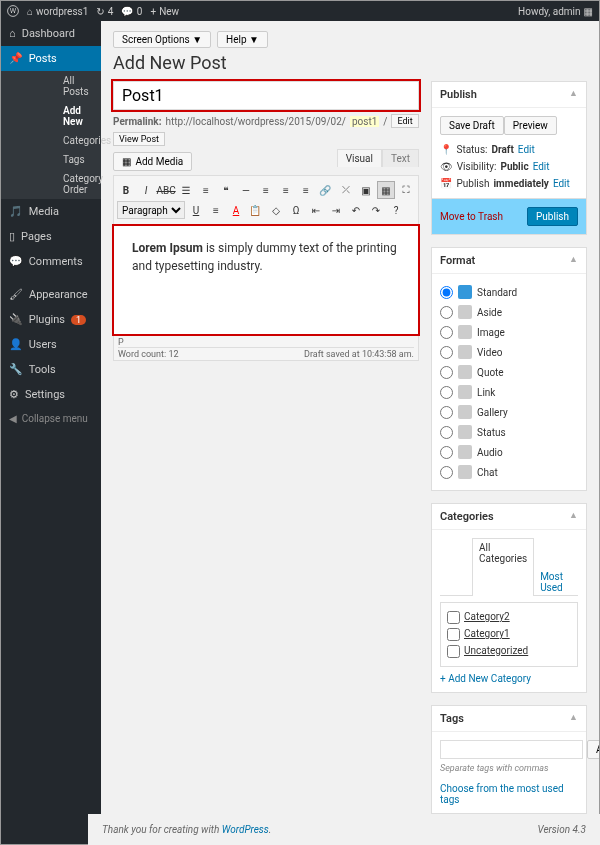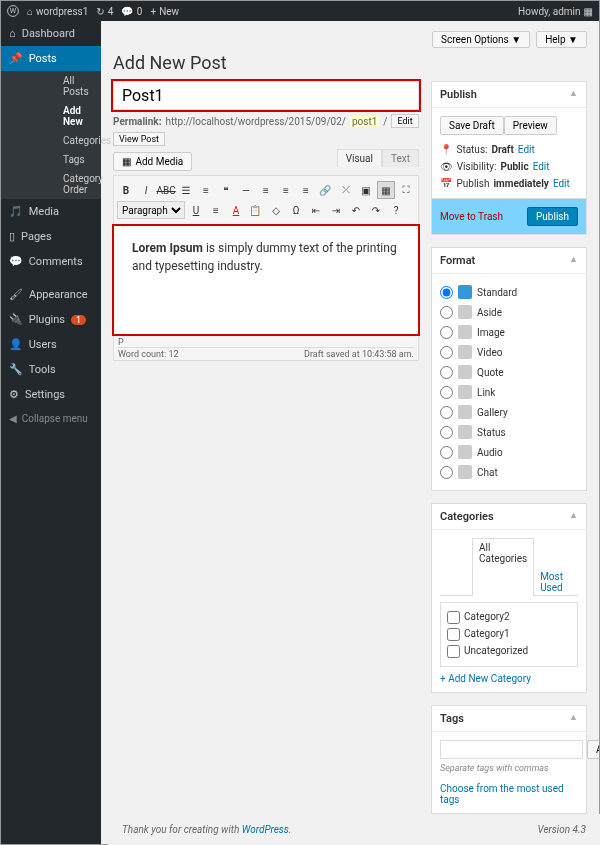--- a/index.html
+++ b/index.html
@@ -13,21 +13,21 @@
 .sidebar .menu-item { padding:6px 8px; display:flex; align-items:center; gap:6px; cursor:pointer; color:#ccc; }
 .sidebar .menu-item.current { background:#0073aa; color:#fff; position:relative; }
 .sidebar .menu-item.current::after { content:''; position:absolute; right:-6px; top:50%; transform:translateY(-50%); border:6px solid transparent; border-right-color:#f1f1f1; }
 .sidebar .submenu { background:#32373c; }
 .sidebar .submenu .sub { padding:4px 8px 4px 14px; cursor:pointer; color:#ccc; font-size:10px;margin-left:48px; }
 .sidebar .submenu .sub.current { color:#fff; font-weight:600; }
 .sidebar .badge { background:#d54e21; color:#fff; border-radius:8px; padding:0 5px; font-size:9px; }
 .sidebar .collapse { padding:6px 8px; color:#888; cursor:pointer; font-size:10px; display:flex; gap:5px; }
 .icon { width:12px; height:12px; display:inline-flex; align-items:center; justify-content:center; }
 .main { flex:1; padding:10px 12px; overflow-y:auto; }
-.top-actions { display:flex; justify-content:flex-end; gap:6px; margin-bottom:4px; }
+.top-actions { display:flex; gap:6px; margin-bottom:4px; }
 .top-btn { background:#f7f7f7; border:1px solid #ccc; padding:2px 8px; font-size:10px; cursor:pointer; border-radius:2px; }
 h1.page-title { font-size:18px; font-weight:400; margin-bottom:8px; }
 .columns { display:flex; gap:12px; }
 .col-left { flex:1; min-width:0; }
 .col-right { width:156px; }
 .title-input { width:100%; padding:4px 8px; font-size:16px; border:1px solid #ddd; background:#fff; outline:2px solid #c00; }
 .permalink { font-size:10px; color:#666; margin:4px 0 6px; display:flex; align-items:center; gap:4px; flex-wrap:wrap; }
 .permalink .slug { background:#ffffcc; padding:0 2px; }
 .permalink button { font-size:9px; padding:1px 5px; border:1px solid #ccc; background:#f7f7f7; cursor:pointer; }
 .media-btn { border:1px solid #ccc; background:#f7f7f7; padding:3px 8px; font-size:10px; cursor:pointer; border-radius:2px; display:inline-flex; gap:4px; }
@@ -56,26 +56,26 @@
 .trash { color:#a00; cursor:pointer; }
 .format-list label { display:flex; align-items:center; gap:5px; padding:3px 0; cursor:pointer; }
 .format-list input { margin:0; }
 .fmt-icon { width:14px; height:14px; background:#ccc; border-radius:2px; display:inline-block; }
 .fmt-icon.std { background:#3498db; }
 .cat-tabs { display:flex; border-bottom:1px solid #ddd; margin-bottom:6px; font-size:10px;padding-left:32px; }
 .cat-tabs span { padding:3px 6px; cursor:pointer; border:1px solid #ddd; border-bottom:none; margin-bottom:-1px; }
 .cat-tabs .active { background:#fff; }
 .cat-tabs .inactive { color:#0073aa; border:none;margin-top:30px; }
 .cat-list { border:1px solid #ddd; padding:6px; }
-.cat-list label { display:flex; gap:4px; padding:2px 0; cursor:pointer; }
+.cat-list label { display:flex; gap:4px; padding:2px 0; cursor:pointer;text-decoration:underline; }
 .add-link { color:#0073aa; cursor:pointer; display:inline-block; margin-top:6px; }
 .tag-row { display:flex; gap:4px; }
 .tag-row input { flex:1; border:1px solid #ddd; padding:2px 4px; font-size:10px; }
 .hint { color:#888; font-style:italic; margin:4px 0; font-size:9px; }
-.footer { position:absolute; bottom:0; left:108px; right:0; padding:10px 14px; font-size:10px; color:#666; display:flex; justify-content:space-between; background:#f1f1f1; font-style:italic; }
+.footer { position:absolute; bottom:0; left:88px; right:0; padding:10px 14px; font-size:10px; color:#666; display:flex; justify-content:space-between; background:#f1f1f1; font-style:italic; }
 .footer a { color:#0073aa; }
 </style>
 </head>
 <body>
 
 <div class="topbar">
   <div class="left">
     <span class="item">
         <svg class="icon" viewBox="0 0 20 20" fill="#ccc">
           <circle cx="10" cy="10" r="9" fill="none" stroke="#ccc" stroke-width="1.5"></circle>

